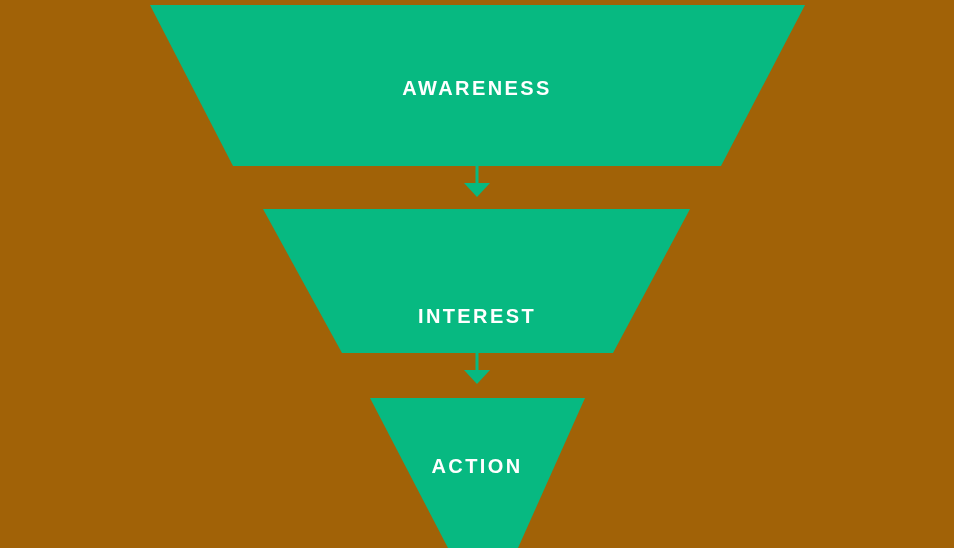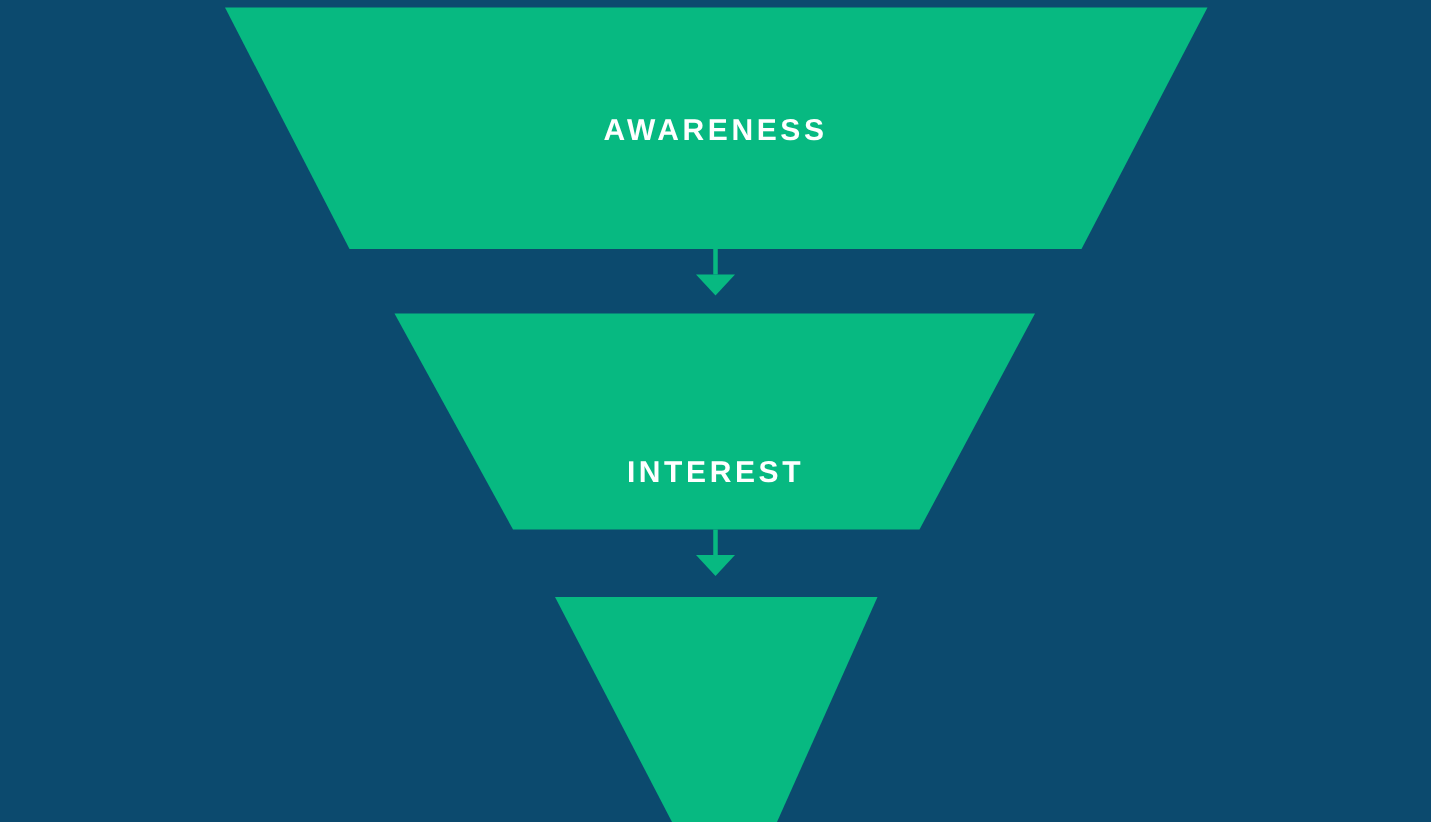--- a/index.html
+++ b/index.html
@@ -39,35 +39,36 @@
     text-align: center;
     user-select: none;
   }
   #label-awareness { left: 477px; top: 88px; }
   #label-interest  { left: 477px; top: 284px; }
   #label-action    { left: 477px; top: 466px; }
 </style>
 </head>
 <body>
 
-<div id="funnel-canvas" style="background: #0c4a6e;">
+<div id="funnel-canvas" style="background: #a16207;">
 
   <svg id="funnel-svg" viewBox="0 0 954 548" xmlns="http://www.w3.org/2000/svg">
 
     <polygon id="shape-awareness" points="150,5 805,5 721,166 233,166" fill="#07b981"></polygon>
 
     <rect id="arrow1-shaft" x="475.5" y="166" width="3" height="17" fill="#07b981"></rect>
     <polygon id="arrow1-head" points="464,183 490,183 477,197" fill="#07b981"></polygon>
 
     <polygon id="shape-interest" points="263,209 690,209 613,353 342,353" fill="#07b981"></polygon>
 
     <rect id="arrow2-shaft" x="475.5" y="353" width="3" height="17" fill="#07b981"></rect>
     <polygon id="arrow2-head" points="464,370 490,370 477,384" fill="#07b981"></polygon>
 
     <polygon id="shape-action" points="370,398 585,398 518,548 448,548" fill="#07b981"></polygon>
   </svg>
 
   <div id="label-awareness" class="stage-label" style="left: 477px; top: 88px; color: rgb(255, 255, 255);">AWARENESS</div>
 
   <div id="label-interest" class="stage-label" style="left: 477px; top: 284px; color: rgb(255, 255, 255); margin-top: 32px;">INTEREST</div>
 
+  <div id="label-action" class="stage-label" style="left: 477px; top: 466px; color: rgb(255, 255, 255);">ACTION</div>
 
 </div>
 
 </body></html>

